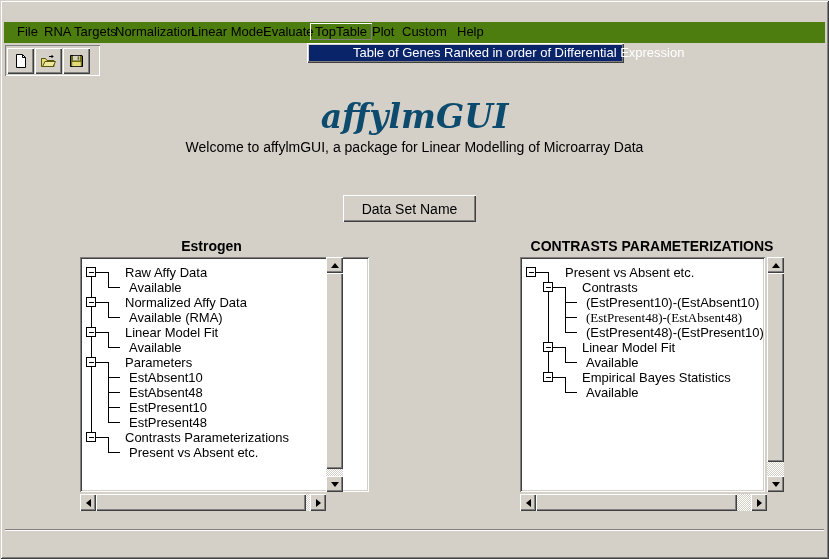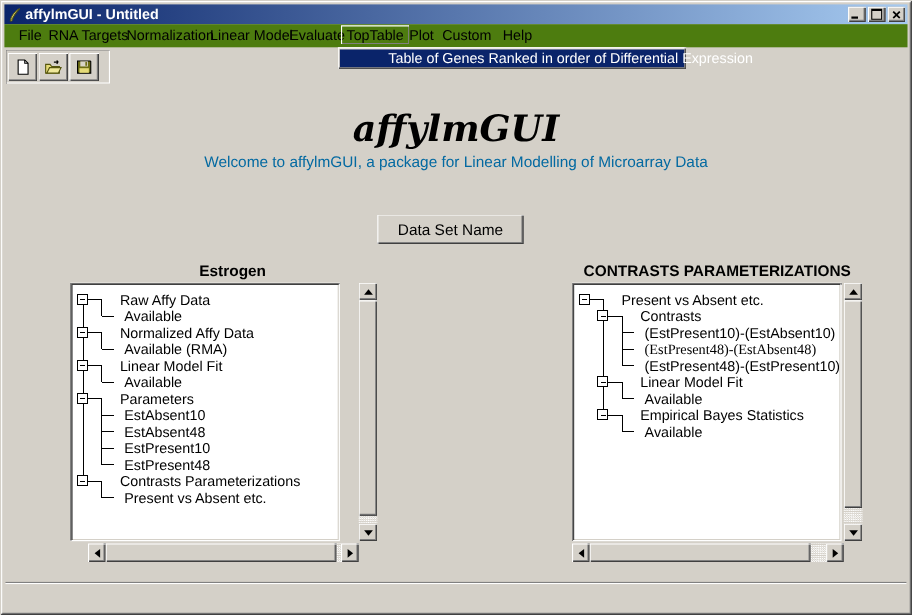--- a/index.html
+++ b/index.html
@@ -28,31 +28,31 @@
     display:flex;align-items:center;padding:0 2px;gap:1px;box-sizing:border-box;}
   .tool-btn{width:27px;height:26px;background:#d4d0c8;flex:0 0 auto;
     box-shadow:inset 1px 1px 0 #ffffff, inset -1px -1px 0 #404040, inset -2px -2px 0 #808080;
     display:flex;align-items:center;justify-content:center;}
   
   .menu-popup{position:absolute;left:307px;top:43px;width:317px;height:20px;background:#d4d0c8;z-index:50;
     box-shadow:inset 1px 1px 0 #ffffff, inset -1px -1px 0 #404040, inset -2px -2px 0 #808080;box-sizing:border-box;padding:2px;}
   .menu-popup-item{height:16px;line-height:16px;background:var(--sel,#0a246a);color:#fff;font-size:13px;text-align:center;white-space:nowrap;padding-left:44px;}
   
   .app-title{position:absolute;left:0;right:0;top:97px;text-align:center;
-    font-family:"DejaVu Serif",serif;font-weight:bold;font-style:italic;font-size:33px;color:#000000;}
-  .welcome{position:absolute;left:0;right:0;top:139px;text-align:center;font-size:14px;color:#0369a1;}
+    font-family:"DejaVu Serif",serif;font-weight:bold;font-style:italic;font-size:33px;color:#0c4a6e;}
+  .welcome{position:absolute;left:0;right:0;top:139px;text-align:center;font-size:14px;color:#000000;}
   .dataset-btn{position:absolute;left:343px;top:195px;width:133px;height:27px;background:#d4d0c8;border:none;
     box-shadow:inset 1px 1px 0 #ffffff, inset -1px -1px 0 #404040, inset -2px -2px 0 #808080;
     font-family:"Liberation Sans",sans-serif;font-size:14px;color:#000;}
   .tree-header{position:absolute;top:238px;text-align:center;font-weight:bold;font-size:14px;color:#000;white-space:nowrap;}
   .th-left{left:80px;width:263px;}
   .th-right{left:520px;width:264px;}
   .tree-box{position:absolute;top:257px;width:245px;height:235px;background:#ffffff;
     box-shadow:inset 1px 1px 0 #808080, inset -1px -1px 0 #ffffff, inset 2px 2px 0 #404040, inset -2px -2px 0 #d4d0c8;}
-  .tb-left{left:64px;}
+  .tb-left{left:80px;padding-left:44px;}
   .tb-right{left:520px;}
   .tree-host{position:absolute;inset:2px;overflow:hidden;}
   .tree-label{position:absolute;height:15px;line-height:15px;font-size:13px;color:#000;white-space:nowrap;}
   
   .sb{position:absolute;background:#d4d0c8;}
   .sbv{width:17px;top:257px;height:235px;}
   .sbh{height:17px;top:494px;}
   .sb-btn{position:absolute;width:17px;height:16px;background:#d4d0c8;
     box-shadow:inset 1px 1px 0 #ffffff, inset -1px -1px 0 #404040, inset -2px -2px 0 #808080;
     display:flex;align-items:center;justify-content:center;}
@@ -69,40 +69,20 @@
   .arr-down{border-left:4px solid transparent;border-right:4px solid transparent;border-top:5px solid #000;}
   .arr-left{border-top:4px solid transparent;border-bottom:4px solid transparent;border-right:5px solid #000;}
   .arr-right{border-top:4px solid transparent;border-bottom:4px solid transparent;border-left:5px solid #000;}
   .bottom-groove{position:absolute;left:5px;right:5px;top:529px;height:0;border-top:1px solid #808080;border-bottom:1px solid #ffffff;}
 </style>
 </head>
 <body>
 
 <div class="window">
 
-  <div class="titlebar">
-    <svg class="title-icon" viewBox="0 0 13 13">
-      <path d="M10.8 0.8 C7 2.6 3.4 6.6 2.2 12.2 L3.8 12.2 C5 7.4 8 3.4 10.8 0.8 Z" fill="#e4da78" stroke="#55550e" stroke-width="0.8"></path>
-      <path d="M2.2 12.2 L11 1.2" stroke="#55550e" stroke-width="0.6" fill="none"></path>
-    </svg>
-    <span class="title-text">affylmGUI - Untitled</span>
-    <span class="tb-btns">
-      <span class="tb-btn">
-          <span class="glyph-min"></span>
-        </span>
-      <span class="tb-btn">
-          <span class="glyph-max"></span>
-        </span>
-      <span class="tb-btn">
-        <svg width="8" height="7" viewBox="0 0 8 7">
-          <path d="M1 0.5 L7 6.5 M7 0.5 L1 6.5" stroke="#000" stroke-width="1.6"></path>
-        </svg>
-      </span>
-    </span>
-  </div>
 
   <div class="menubar">
     <span class="mi" style="left:8px">File</span>
     <span class="mi" style="left:35px">RNA Targets</span>
     <span class="mi" style="left:106px">Normalization</span>
     <span class="mi" style="left:182px">Linear Model</span>
     <span class="mi" style="left:254px">Evaluate</span>
     <span class="mi active" style="left:306px">TopTable</span>
     <span class="mi" style="left:363px">Plot</span>
     <span class="mi" style="left:393px">Custom</span>

